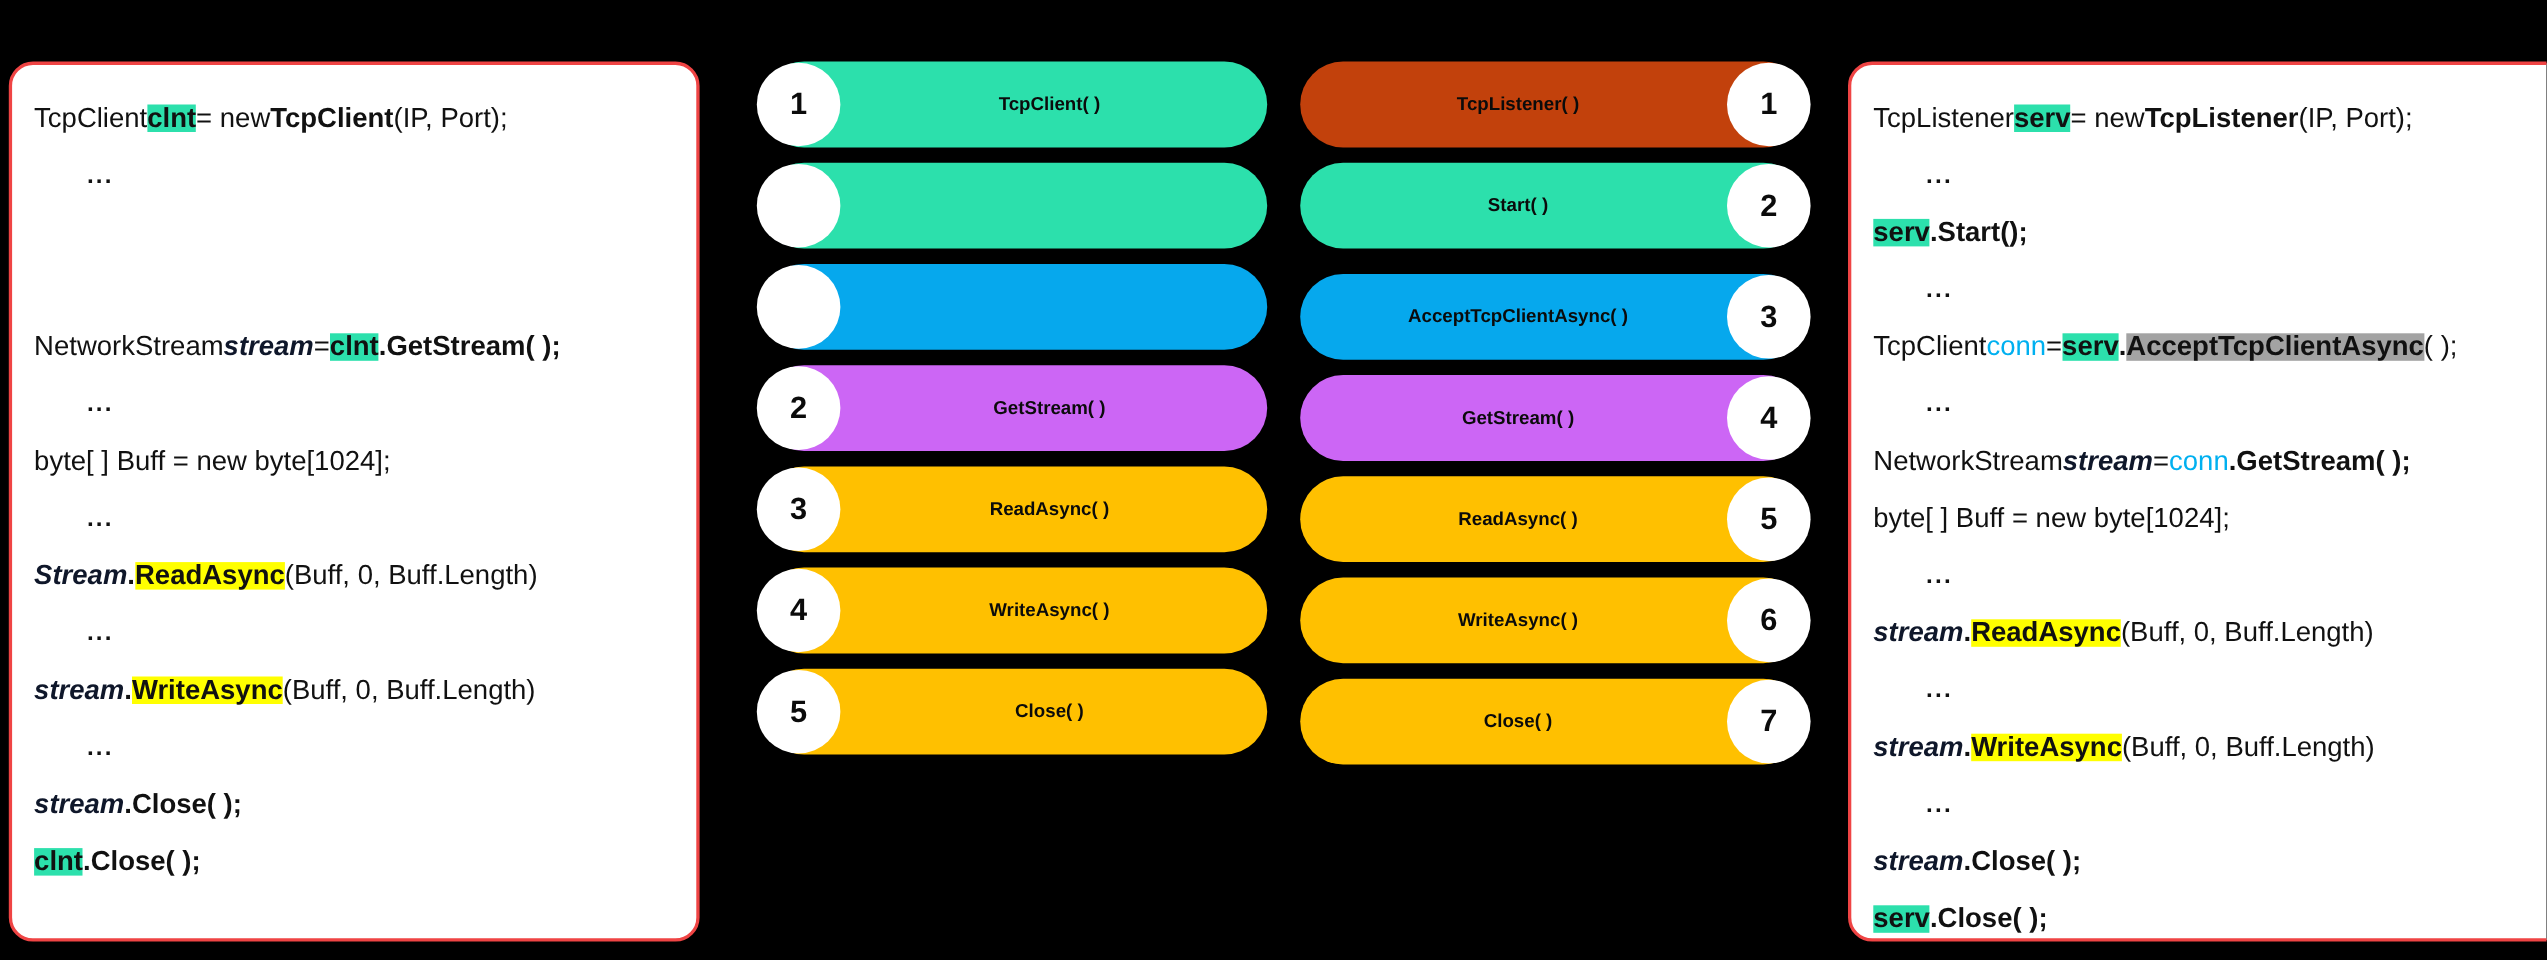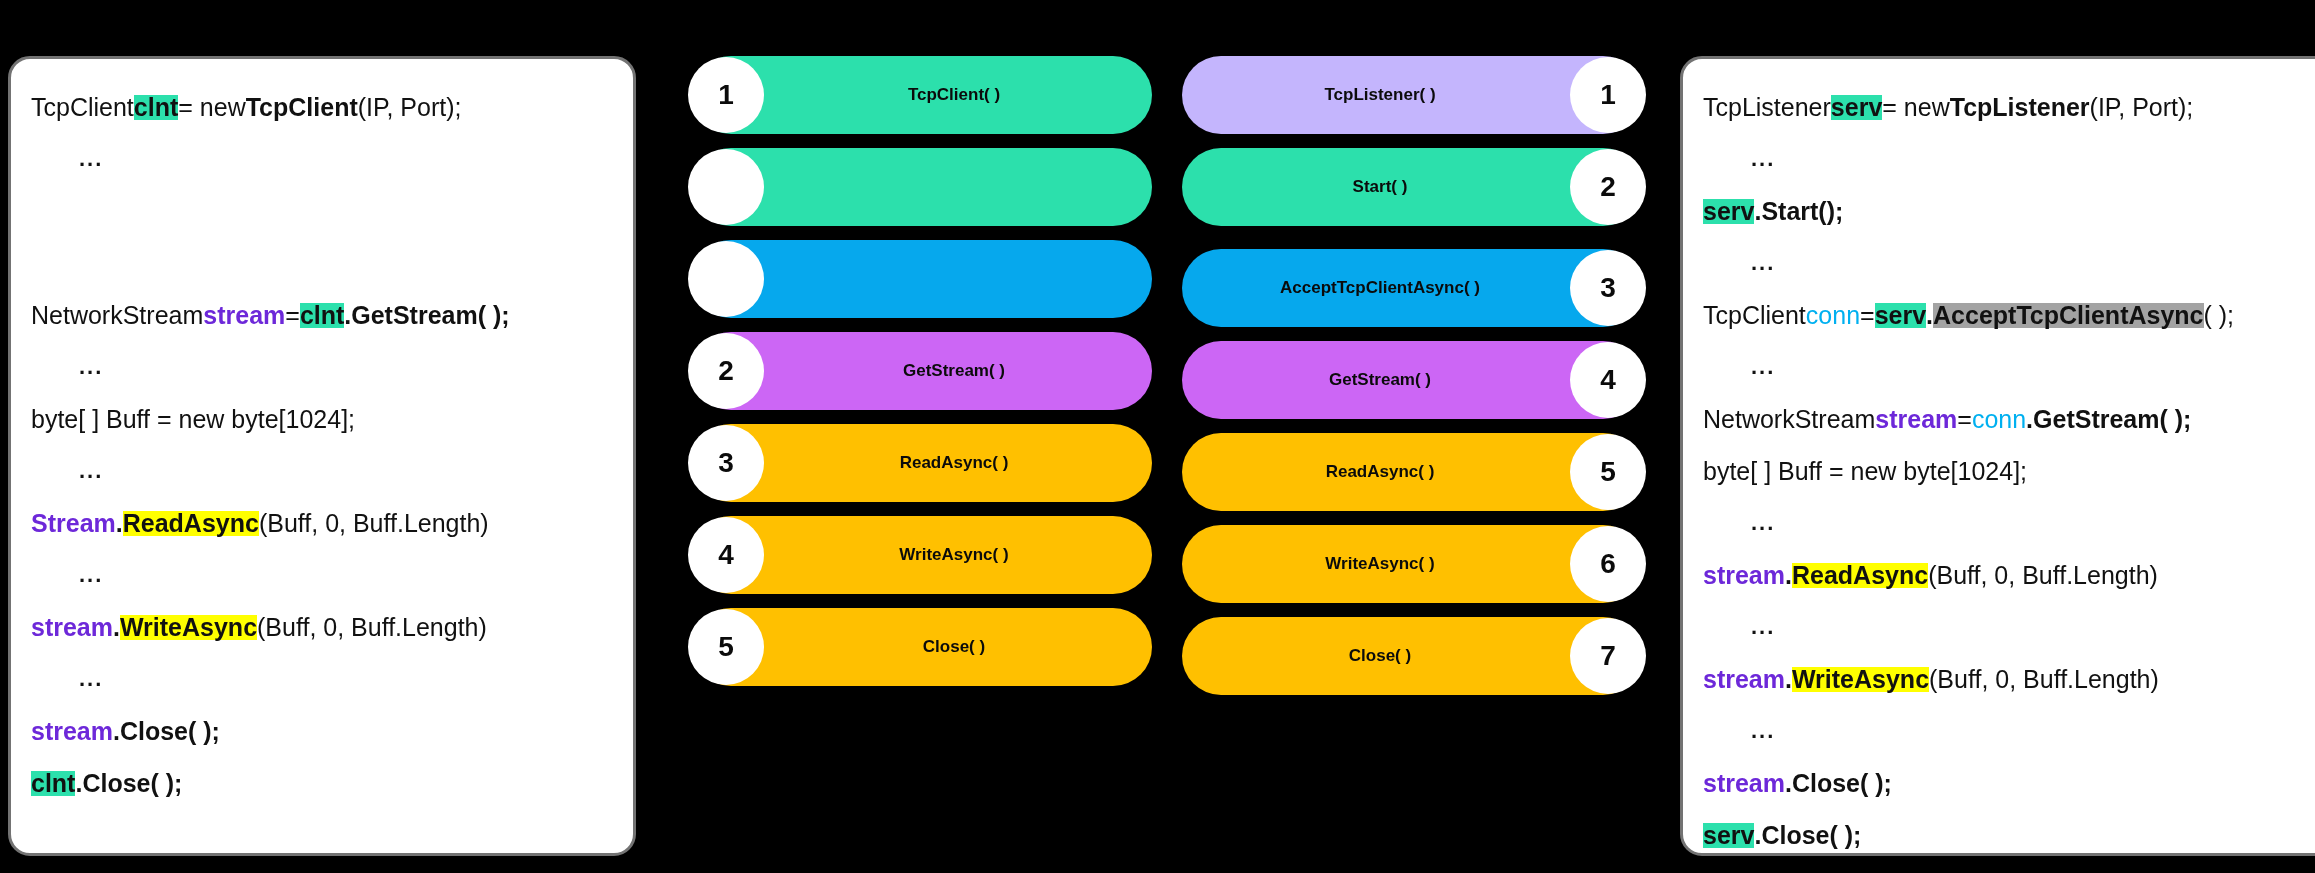--- a/index.html
+++ b/index.html
@@ -3,33 +3,33 @@
 <meta charset="utf-8">
 <style>
   html,body{margin:0;padding:0;background:#000;}
   body{
     width:2315px;height:873px;position:relative;overflow:hidden;
     font-family:"Liberation Sans",sans-serif;
   }
   
   .code-panel{
     position:absolute;top:56px;height:800px;
-    background:#fff;border:3px solid #737373;border-radius:22px;
+    background:#fff;border:3px solid #ef4444;border-radius:22px;
     box-sizing:border-box;padding:22px 20px 0 20px;overflow:hidden;
   }
   #client-panel{left:8px;width:628px;}
   #server-panel{left:1680px;width:744px;}
   .code-line{
     font-size:25px;color:#111;line-height:1.0;white-space:nowrap;
     height:52px;display:flex;align-items:center;
   }
   .code-line.ellipsis{padding-left:48px;letter-spacing:2px;font-weight:700;font-size:22px;}
   .code-line.blank{}
   .b{font-weight:700;}
-  .purple{color:#6d28d9;font-weight:700;}
+  .purple{color:#0f172a;font-weight:700;font-style:italic;}
   .cyanv{color:#00B0F0;font-weight:400;}
   .hl-green{background:#2CE0AC;}
   .hl-yellow{background:#FFFF00;}
   .hl-cyan{background:#a3a3a3;}
 
   
   .pill-col{position:absolute;top:56px;width:460px;}
   #client-flow{left:692px;}
   #server-flow{left:1182px;}
   .pill{
@@ -126,21 +126,21 @@
       <div class="badge left">4</div>
       <div class="pill-label">WriteAsync( )</div>
     </div>
     <div class="pill" style="background: rgb(255, 192, 0);">
       <div class="badge left">5</div>
       <div class="pill-label">Close( )</div>
     </div>
   </div>
 
 <div class="pill-col" id="server-flow">
-    <div class="pill" style="background: #c4b5fd;">
+    <div class="pill" style="background: #c2410c;">
       <div class="pill-label">TcpListener( )</div>
       <div class="badge right">1</div>
     </div>
     <div class="pill" style="background: rgb(44, 224, 172);">
       <div class="pill-label">Start( )</div>
       <div class="badge right">2</div>
     </div>
     <div class="pill" style="background: rgb(6, 168, 237); margin-top: 23px;">
       <div class="pill-label">AcceptTcpClientAsync( )</div>
       <div class="badge right">3</div>

